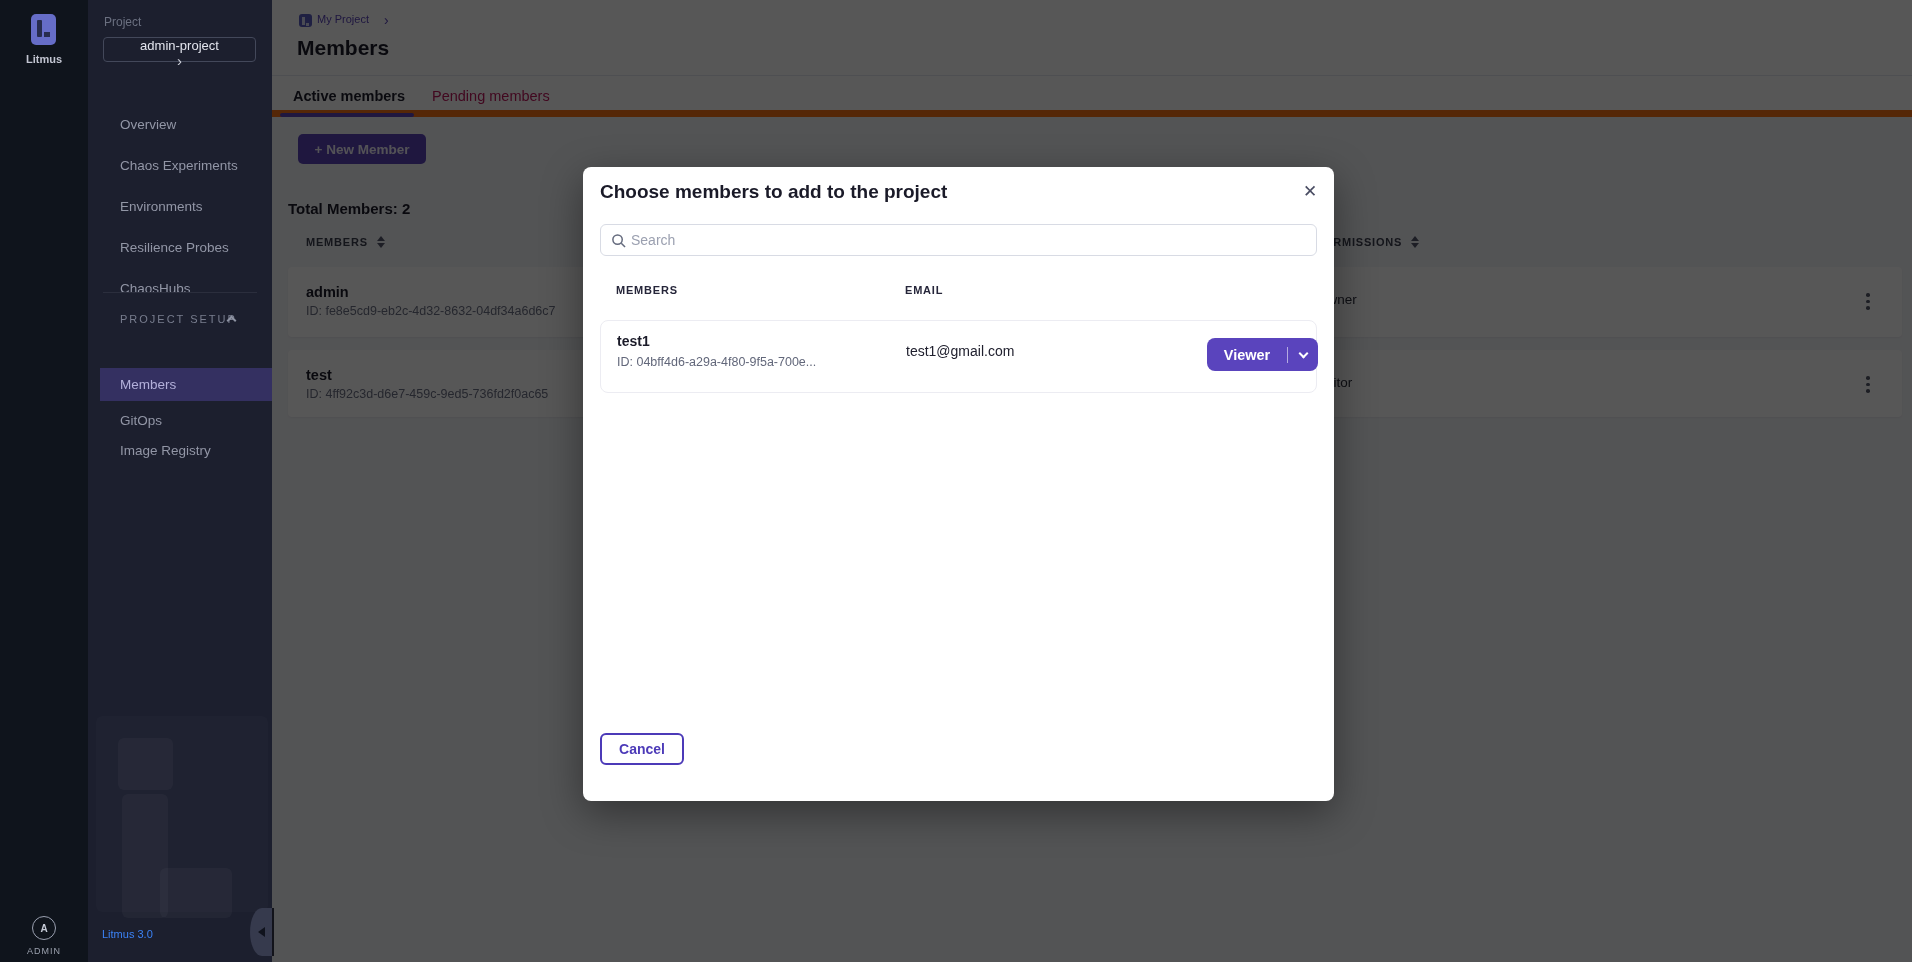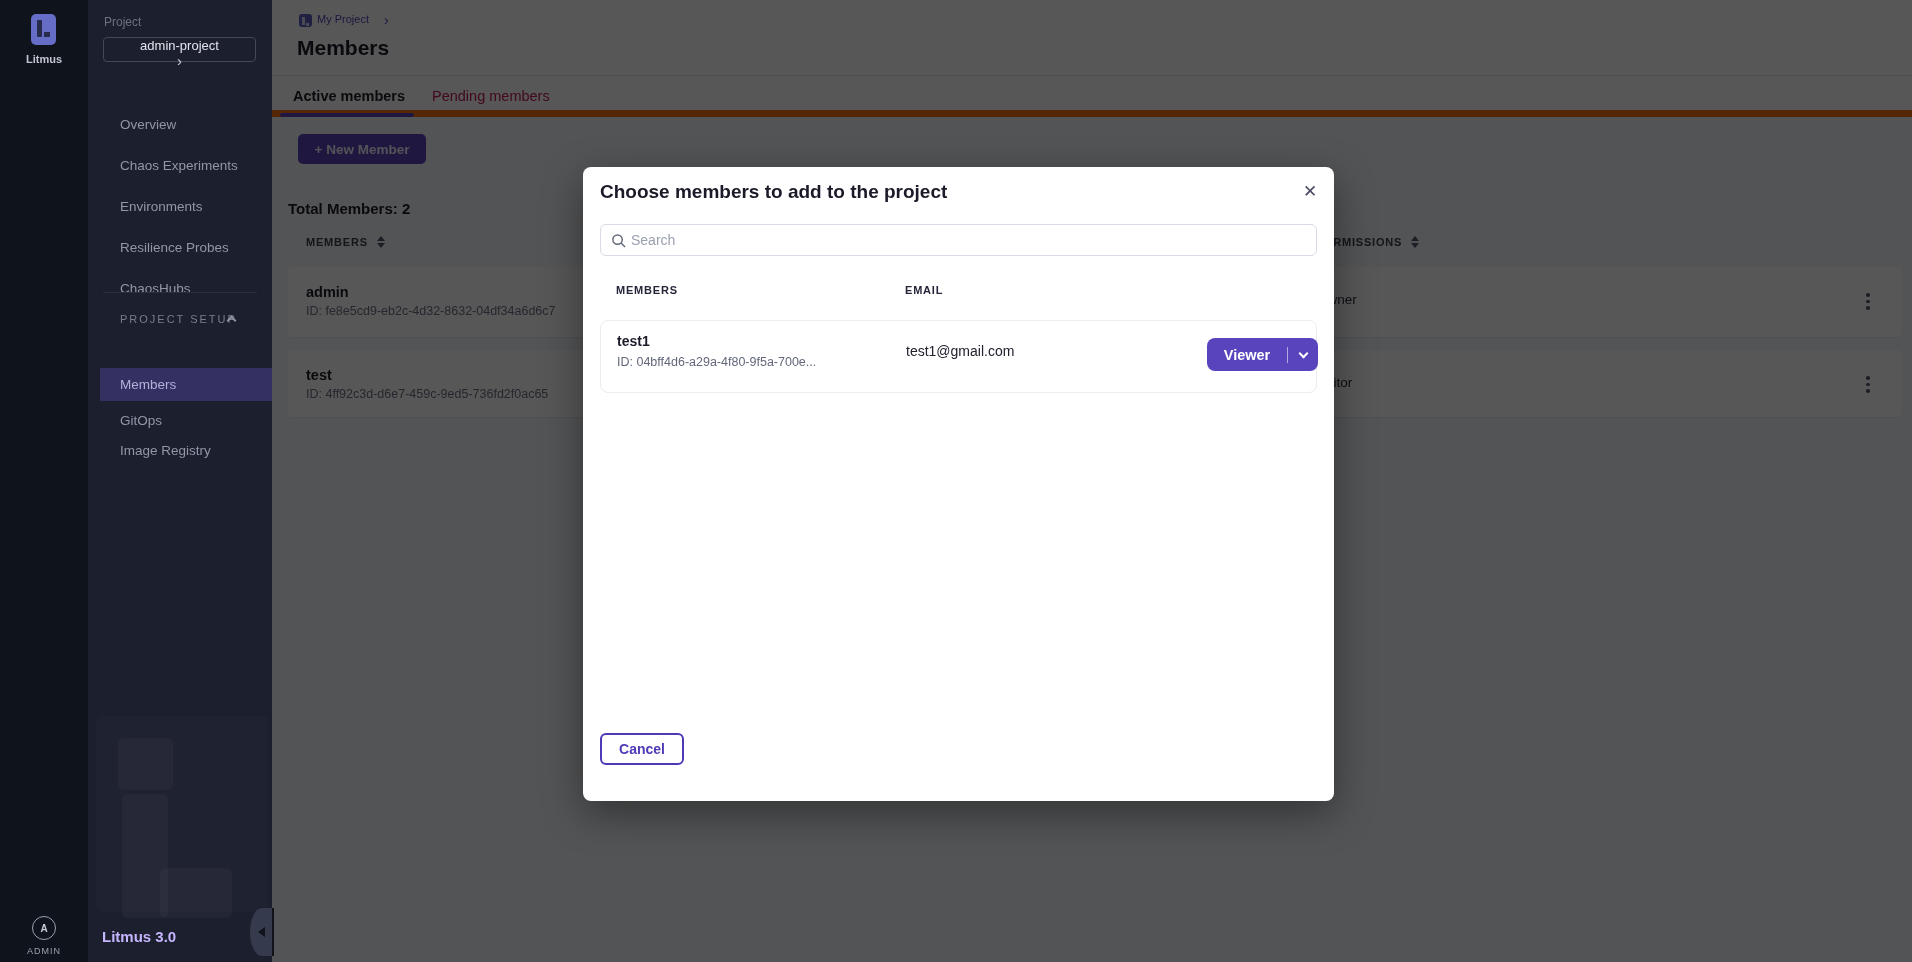--- a/index.html
+++ b/index.html
@@ -25,21 +25,21 @@
   .proj-select .val { font-size:13px; color:#e3e5ee; }
   .proj-select .sep-glyph { color:#cfd2dc; font-size:15px; line-height:1; }
   .nav-item { position:absolute; left:0; width:184px; height:26px; display:flex; align-items:center; padding-left:32px;
               font-size:13.5px; color:#9296a6; cursor:pointer;margin-top:26px; }
   .nav-item.sel { left:12px; width:172px; height:33px; background:#343061; color:#b3b0da; padding-left:20px; }
   .side-divider { position:absolute; left:15px; top:292px; width:154px; height:1px; background:#2b2e3d; }
   .section-label { position:absolute; left:32px; top:313px; font-size:11px; letter-spacing:2px; color:#787d8e; }
   .chev { display:inline-block; width:7px; height:7px; border-right:2px solid #8e93a3; border-bottom:2px solid #8e93a3; }
   .chev.up { transform:rotate(-135deg); position:absolute; left:140px; top:317px; }
   .wm { position:absolute; background:rgba(255,255,255,0.03); border-radius:6px; }
-  .version { position:absolute; left:14px; top:928px; font-size:15px; font-weight:700; color:#c4b5fd; }
+  .version { position:absolute; left:14px; top:928px; font-size:11px; font-weight:400; color:#3b82f6; }
   .collapse-tab { position:absolute; left:250px; top:908px; width:24px; height:48px; background:#363a4d; border-radius:50% 0 0 50%;
                   z-index:6; display:flex; align-items:center; padding-left:8px; cursor:pointer; }
   .tri-left { width:0; height:0; border-top:5px solid transparent; border-bottom:5px solid transparent; border-right:7px solid #10131d; }
 
   
   .main { position:absolute; left:272px; top:0; width:1640px; height:962px; background:#f4f5f9; }
   .page-header { position:absolute; left:0; top:0; width:1640px; height:76px; background:#ffffff; border-bottom:1px solid #e4e6ef; }
   .crumb-icon { position:absolute; left:27px; top:14px; width:13px; height:13px; background:#5b5fc0; border-radius:3px; }
   .crumb-icon .bar { position:absolute; left:3px; top:3px; width:2.5px; height:8px; background:#d9dbf2; }
   .crumb-icon .dot { position:absolute; left:7px; top:8.5px; width:3px; height:3px; background:#d9dbf2; }

